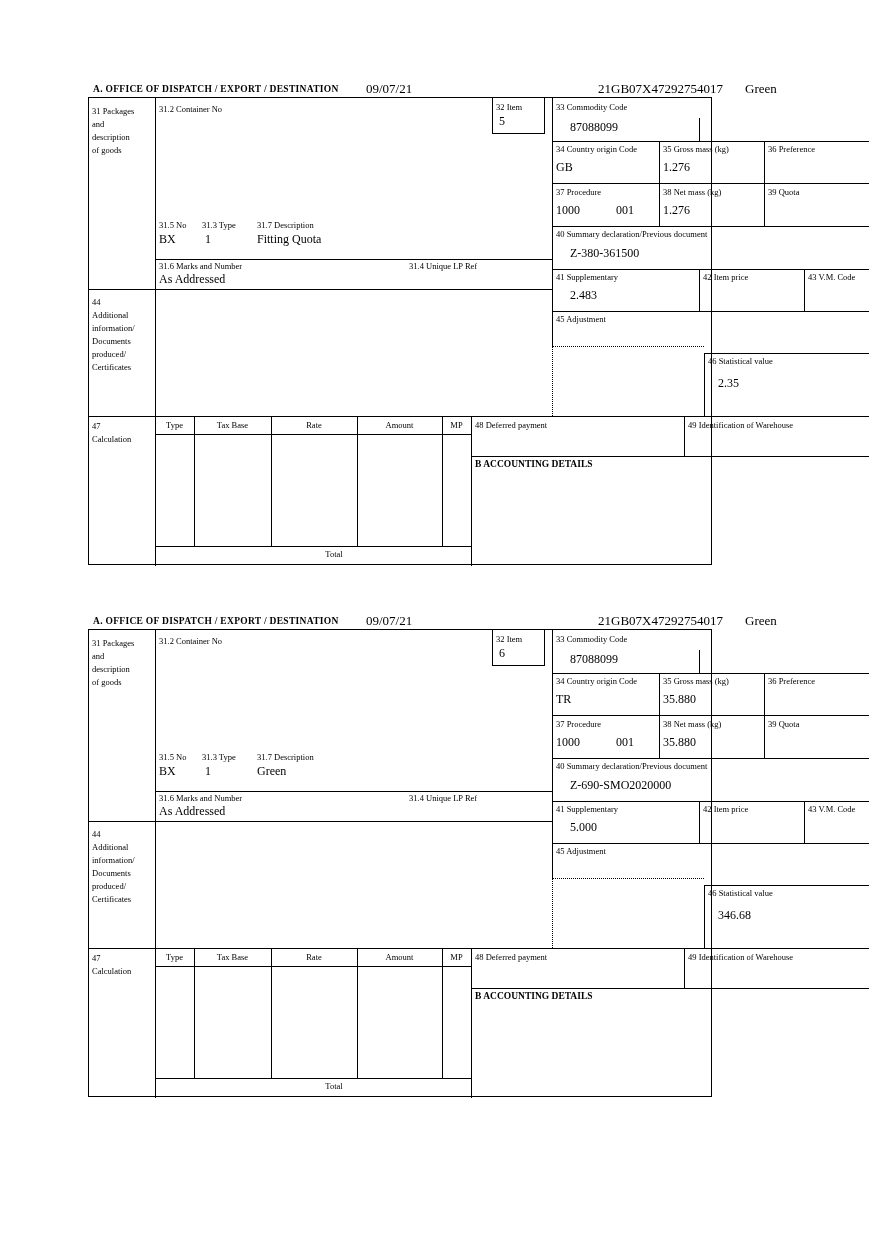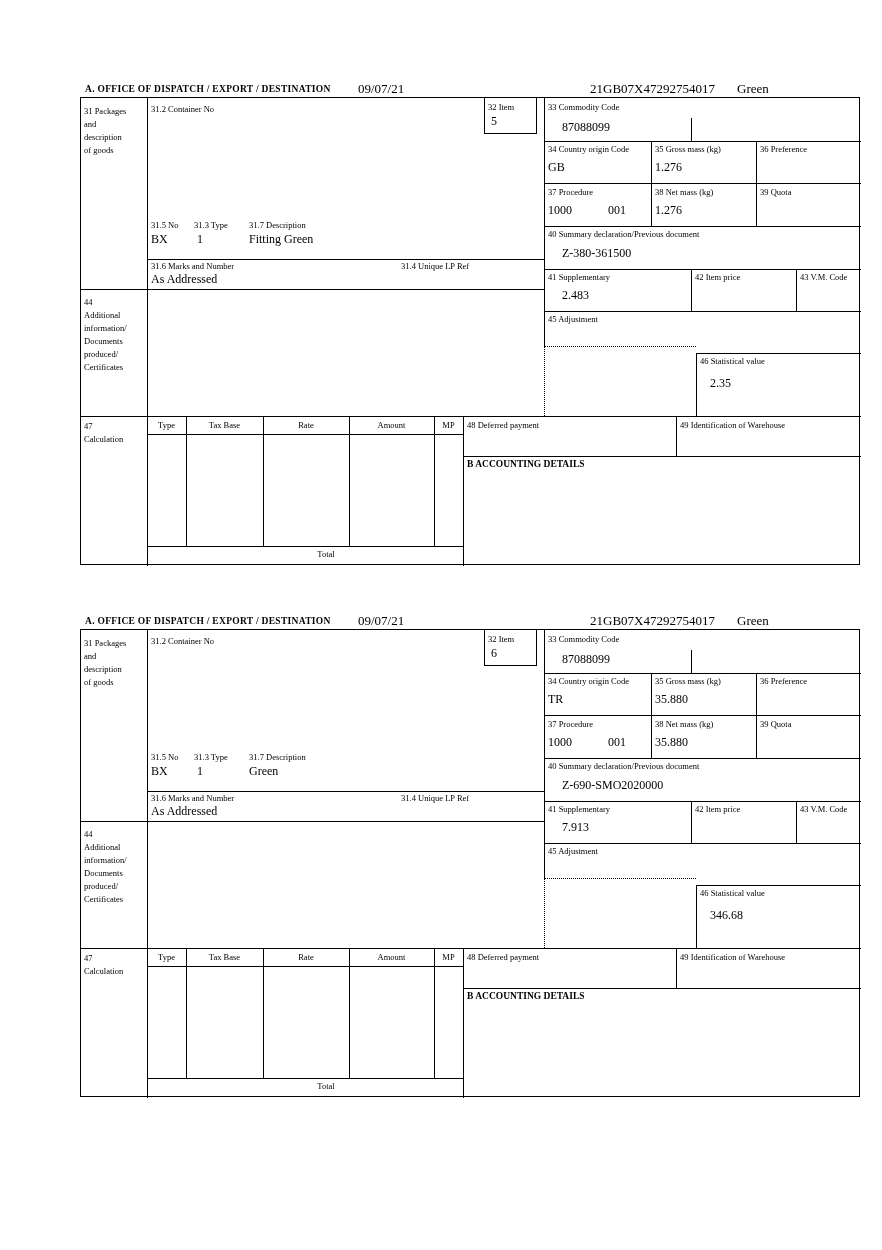--- a/index.html
+++ b/index.html
@@ -1,19 +1,19 @@
 <!DOCTYPE html>
 <html><head>
 <meta charset="utf-8">
 <style>
   * { margin:0; padding:0; box-sizing:border-box; }
   html,body { width:882px; height:1250px; background:#ffffff; }
   body { position:relative; font-family:"Liberation Serif", serif; color:#000; overflow:hidden; }
-  .section { position:absolute; left:80px; width:782px; height:500px; }
-  .box { position:absolute; left:0; top:19px; width:780px; height:468px; border:1px solid #000; }
+  .section { position:absolute; left:88px; width:782px; height:500px; }
+  .box { position:absolute; left:0; top:19px; width:624px; height:468px; border:1px solid #000; }
   .h, .v { position:absolute; background:#000; }
   .h { height:1px; }
   .v { width:1px; }
   .hd { position:absolute; height:0; border-top:1px dotted #000; }
   .vd { position:absolute; width:0; border-left:1px dotted #000; }
   .lbl { position:absolute; font-size:8.5px; line-height:1.2; white-space:nowrap; }
   .val { position:absolute; font-size:12px; line-height:1.2; white-space:nowrap; }
   .stack { position:absolute; font-size:8.5px; line-height:13px; }
   .ctr { text-align:center; }
   .b { font-weight:bold; }
@@ -91,21 +91,21 @@
       <div class="val" style="left:527px;top:105px">001</div>
       <div class="lbl" style="left:574px;top:89px">38 Net mass (kg)</div>
       <div class="val" style="left:574px;top:105px">1.276</div>
       <div class="lbl" style="left:679px;top:89px">39 Quota</div>
 
       <div class="lbl" style="left:70px;top:122px">31.5 No</div>
       <div class="lbl" style="left:113px;top:122px">31.3 Type</div>
       <div class="lbl" style="left:168px;top:122px">31.7 Description</div>
       <div class="val" style="left:70px;top:134px">BX</div>
       <div class="val" style="left:116px;top:134px">1</div>
-      <div class="val" style="left:168px;top:134px">Fitting Green</div>
+      <div class="val" style="left:168px;top:134px">Fitting Quota</div>
 
       <div class="lbl" style="left:467px;top:131px">40 Summary declaration/Previous document</div>
       <div class="val" style="left:481px;top:148px">Z-380-361500</div>
 
       <div class="lbl" style="left:70px;top:163px">31.6 Marks and Number</div>
       <div class="lbl" style="left:320px;top:163px">31.4 Unique LP Ref</div>
       <div class="val" style="left:70px;top:174px">As Addressed</div>
 
       <div class="lbl" style="left:467px;top:174px">41 Supplementary</div>
       <div class="val" style="left:481px;top:190px">2.483</div>
@@ -220,21 +220,21 @@
       <div class="val" style="left:168px;top:134px">Green</div>
 
       <div class="lbl" style="left:467px;top:131px">40 Summary declaration/Previous document</div>
       <div class="val" style="left:481px;top:148px">Z-690-SMO2020000</div>
 
       <div class="lbl" style="left:70px;top:163px">31.6 Marks and Number</div>
       <div class="lbl" style="left:320px;top:163px">31.4 Unique LP Ref</div>
       <div class="val" style="left:70px;top:174px">As Addressed</div>
 
       <div class="lbl" style="left:467px;top:174px">41 Supplementary</div>
-      <div class="val" style="left:481px;top:190px">7.913</div>
+      <div class="val" style="left:481px;top:190px">5.000</div>
       <div class="lbl" style="left:614px;top:174px">42 Item price</div>
       <div class="lbl" style="left:719px;top:174px">43 V.M. Code</div>
 
       <div class="stack" style="left:3px;top:198px">
         <div>44</div>
         <div>Additional</div>
         <div>information/</div>
         <div>Documents</div>
         <div>produced/</div>
         <div>Certificates</div>

